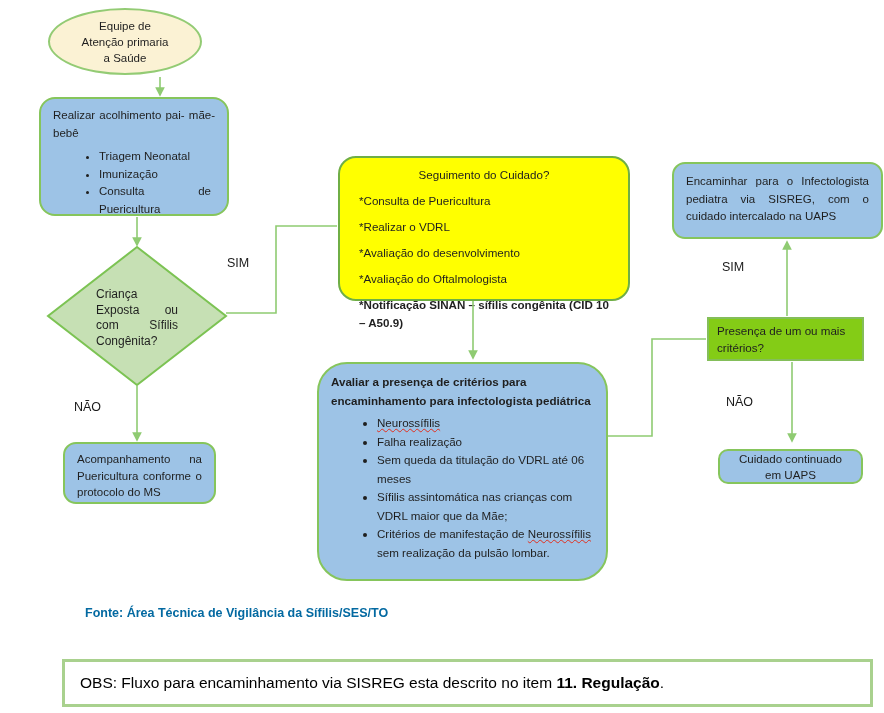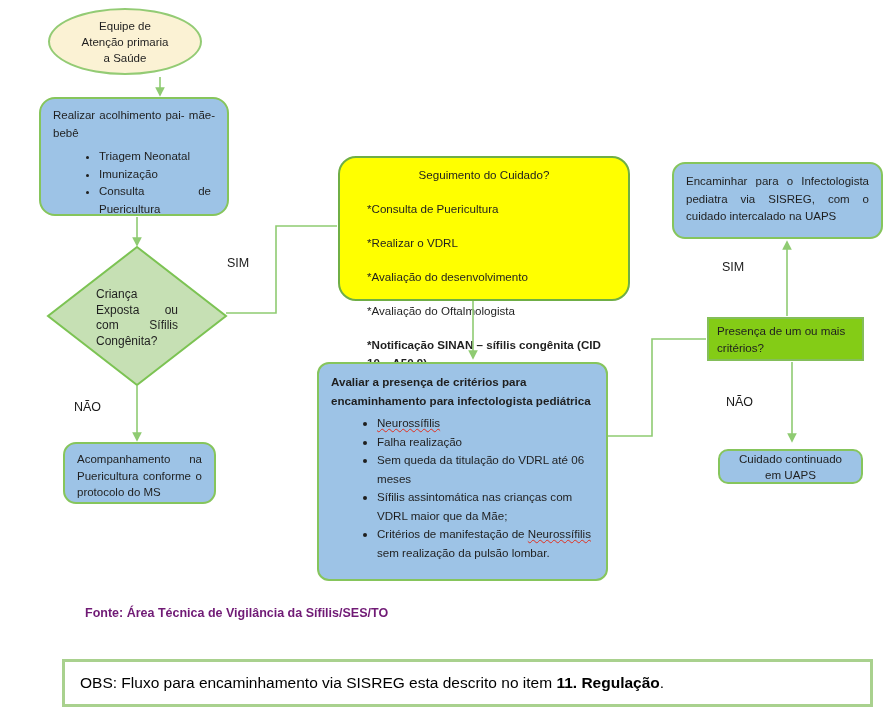--- a/index.html
+++ b/index.html
@@ -27,43 +27,43 @@
   
   .lbl{position:absolute;font-size:12.5px;z-index:4;color:#1a1a1a;}
   
   .acompanhamento{left:63px;top:442px;width:153px;height:62px;padding:7px 12px;
                   border-radius:13px;font-size:11.5px;line-height:16.5px;}
   
   .seguimento{left:338px;top:156px;width:292px;height:145px;background:#FFFF00;
               border:2px solid #6FAE46;border-radius:18px;padding:8px 11px;
               font-size:11.6px;line-height:18px;}
   .seguimento .title{text-align:center;margin:0 0 4px 0;}
-  .seguimento p{margin:16px;}
+  .seguimento p{margin:8px;}
   .seguimento .bold{font-weight:bold;}
   
   .criterios{left:317px;top:362px;width:291px;height:219px;padding:9px 12px;
-             border-radius:12px;font-size:11.6px;line-height:18.5px;}
+             border-radius:30px;font-size:11.6px;line-height:18.5px;}
   .criterios .hdr{font-weight:bold;margin:0 0 4px 0;}
   .criterios ul{margin:0;padding-left:46px;}
   .wavy{text-decoration:underline;text-decoration-style:wavy;
         text-decoration-color:#e03020;text-decoration-thickness:1px;}
   
   .encaminhar{left:672px;top:162px;width:211px;height:77px;padding:9px 12px;
               border-radius:13px;font-size:11.5px;line-height:17.5px;}
   
   .presenca{left:707px;top:317px;width:157px;height:44px;background:#84cc16;
             border:2px solid #84BE5A;padding:4px 8px;font-size:11.6px;
             line-height:16.5px;}
   
   .cuidado{left:718px;top:449px;width:145px;height:35px;border-radius:10px;
            display:flex;align-items:center;justify-content:center;
            text-align:center;font-size:11.6px;line-height:16px;padding:3px 10px;}
   
   .fonte{position:absolute;left:85px;top:606px;font-weight:bold;
-         font-size:12.5px;z-index:2;color:#701a75;text-align:right;}
+         font-size:12.5px;z-index:2;color:#0369a1;text-align:right;}
   
   .obs{left:62px;top:659px;width:811px;height:48px;background:#fff;
        border:3px solid #A9D18E;display:flex;align-items:center;
        padding-left:15px;font-size:15.5px;color:#000;}
   .obs b{font-weight:bold;}
   svg.wires{position:absolute;left:0;top:0;z-index:3;pointer-events:none;}
   svg.shape{position:absolute;left:0;top:0;z-index:1;pointer-events:none;}
 </style>
 </head>
 <body>

